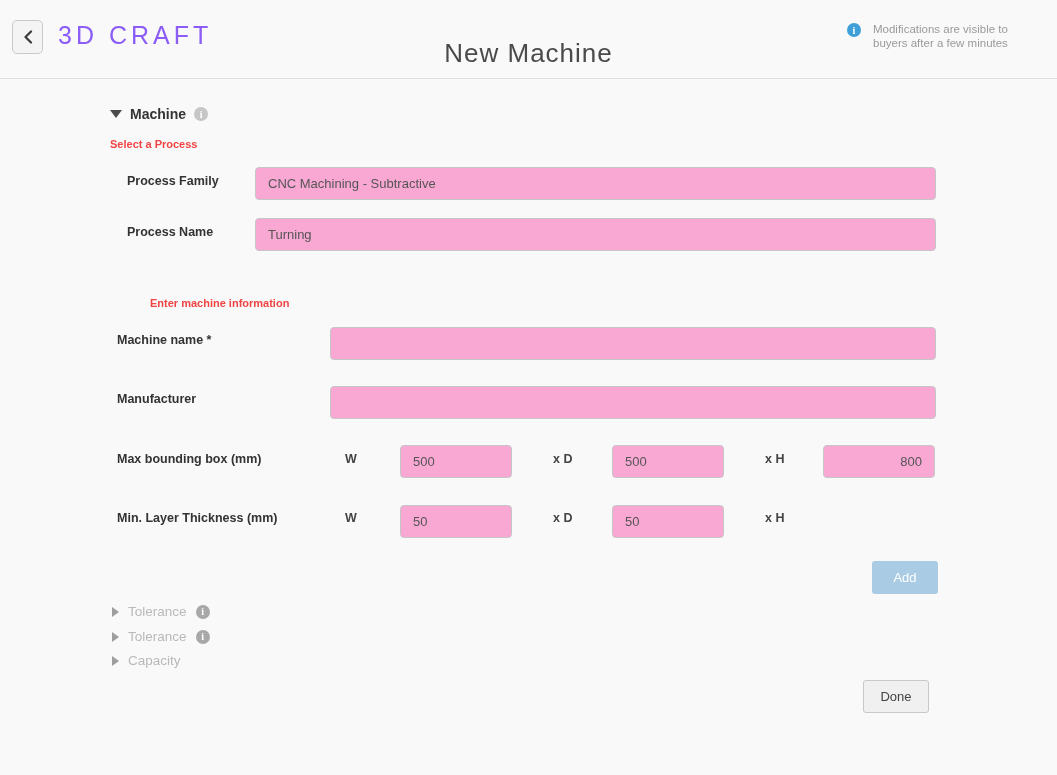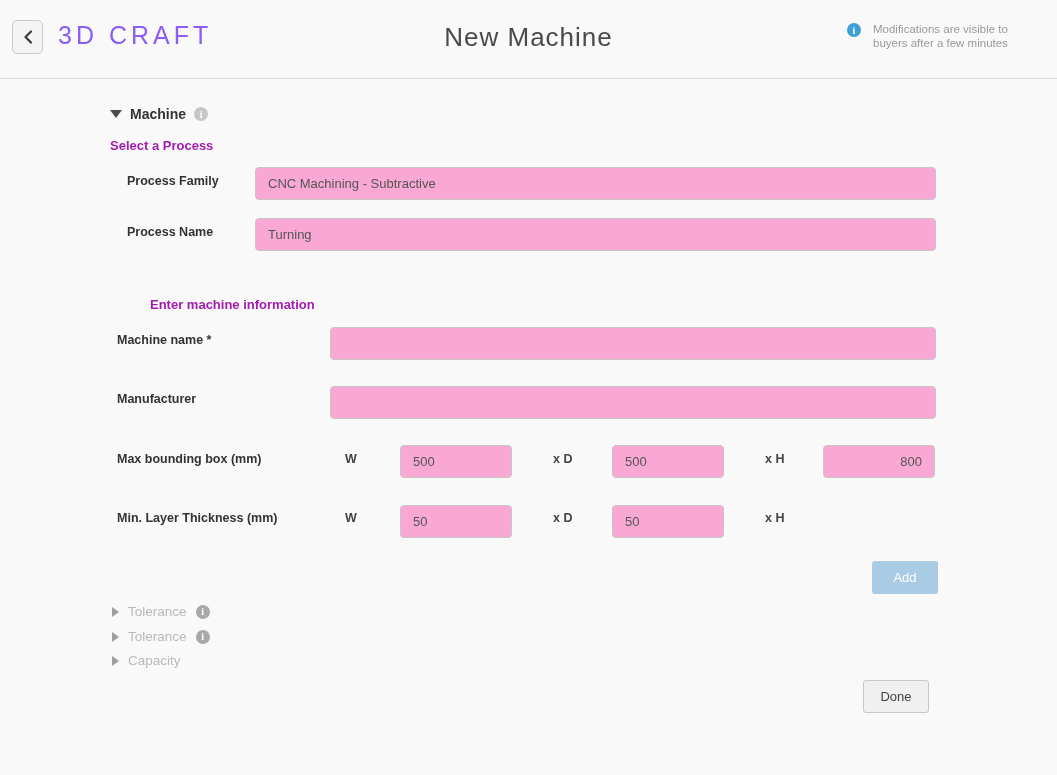--- a/index.html
+++ b/index.html
@@ -21,21 +21,21 @@
     background:#f4f4f4; border:1px solid #c9c9c9; border-radius:5px;
     display:flex; align-items:center; justify-content:center; cursor:pointer;
   }
   .back-btn svg { display:block; }
   .logo {
     position:absolute; left:58px; top:21px;
     font-size:25px; font-weight:300; letter-spacing:4px; color:#8b5cf6;
     white-space:nowrap;
   }
   .page-title {
-    position:absolute; left:0; right:0; top:22px; text-align:center;
+    position:absolute; left:0; right:0; top:38px; text-align:center;
     font-size:26px; font-weight:300; letter-spacing:1px; color:#4a4a4a;
   }
   .note {
     position:absolute; right:10px; top:22px; width:200px;
     display:flex; gap:12px; align-items:flex-start;
   }
   .note-text { font-size:11.5px; line-height:14px; color:#9a9a9a; text-align:left; }
   .info-icon {
     display:inline-flex; align-items:center; justify-content:center;
     border-radius:50%; color:#fff; font-weight:bold; font-style:normal;
@@ -51,21 +51,21 @@
 
   .tri-down { width:0; height:0; border-left:6px solid transparent; border-right:6px solid transparent; border-top:8px solid #4a4a4a; }
   .tri-right{ width:0; height:0; border-top:5px solid transparent; border-bottom:5px solid transparent; border-left:7px solid #9e9e9e; }
 
   .section-toggle {
     position:absolute; left:110px; display:flex; align-items:center; gap:8px; cursor:pointer;
   }
   .section-toggle .sec-label { font-size:14px; font-weight:bold; color:#333; }
 
   .heading {
-    position:absolute; left:110px; font-size:13px; font-weight:bold; color:#a21caf;
+    position:absolute; left:110px; font-size:11px; font-weight:bold; color:#ef4444;
   }
 
   .field-label {
     position:absolute; font-size:12.5px; font-weight:bold; color:#333; white-space:nowrap;
   }
 
   input.txt {
     position:absolute; height:33px; background:#f9a8d4;
     border:1px solid #c6c6c6; border-radius:4px;
     font-family:"Liberation Sans", sans-serif;

